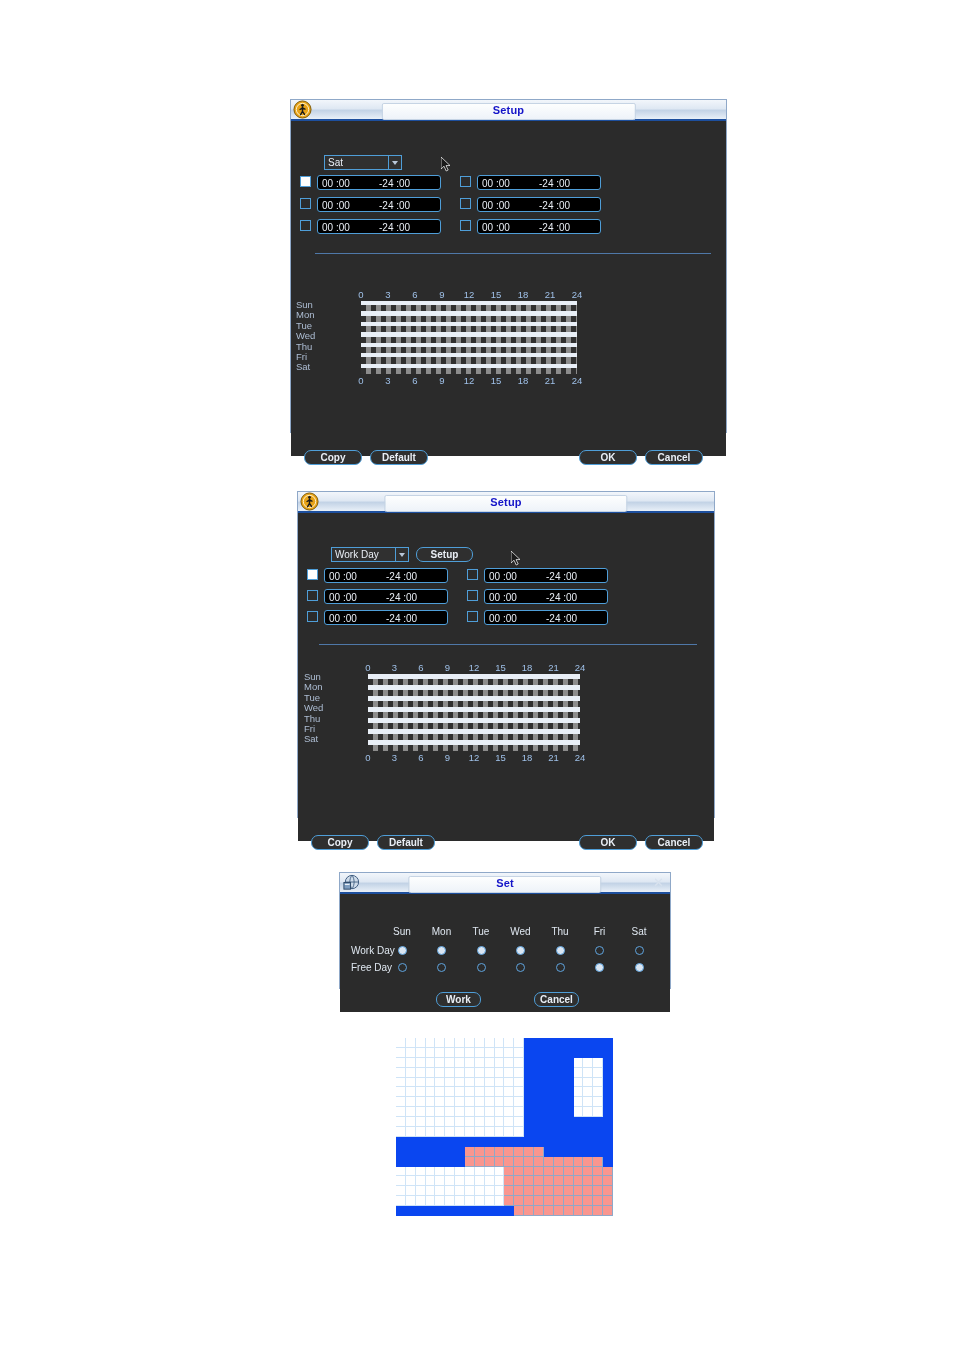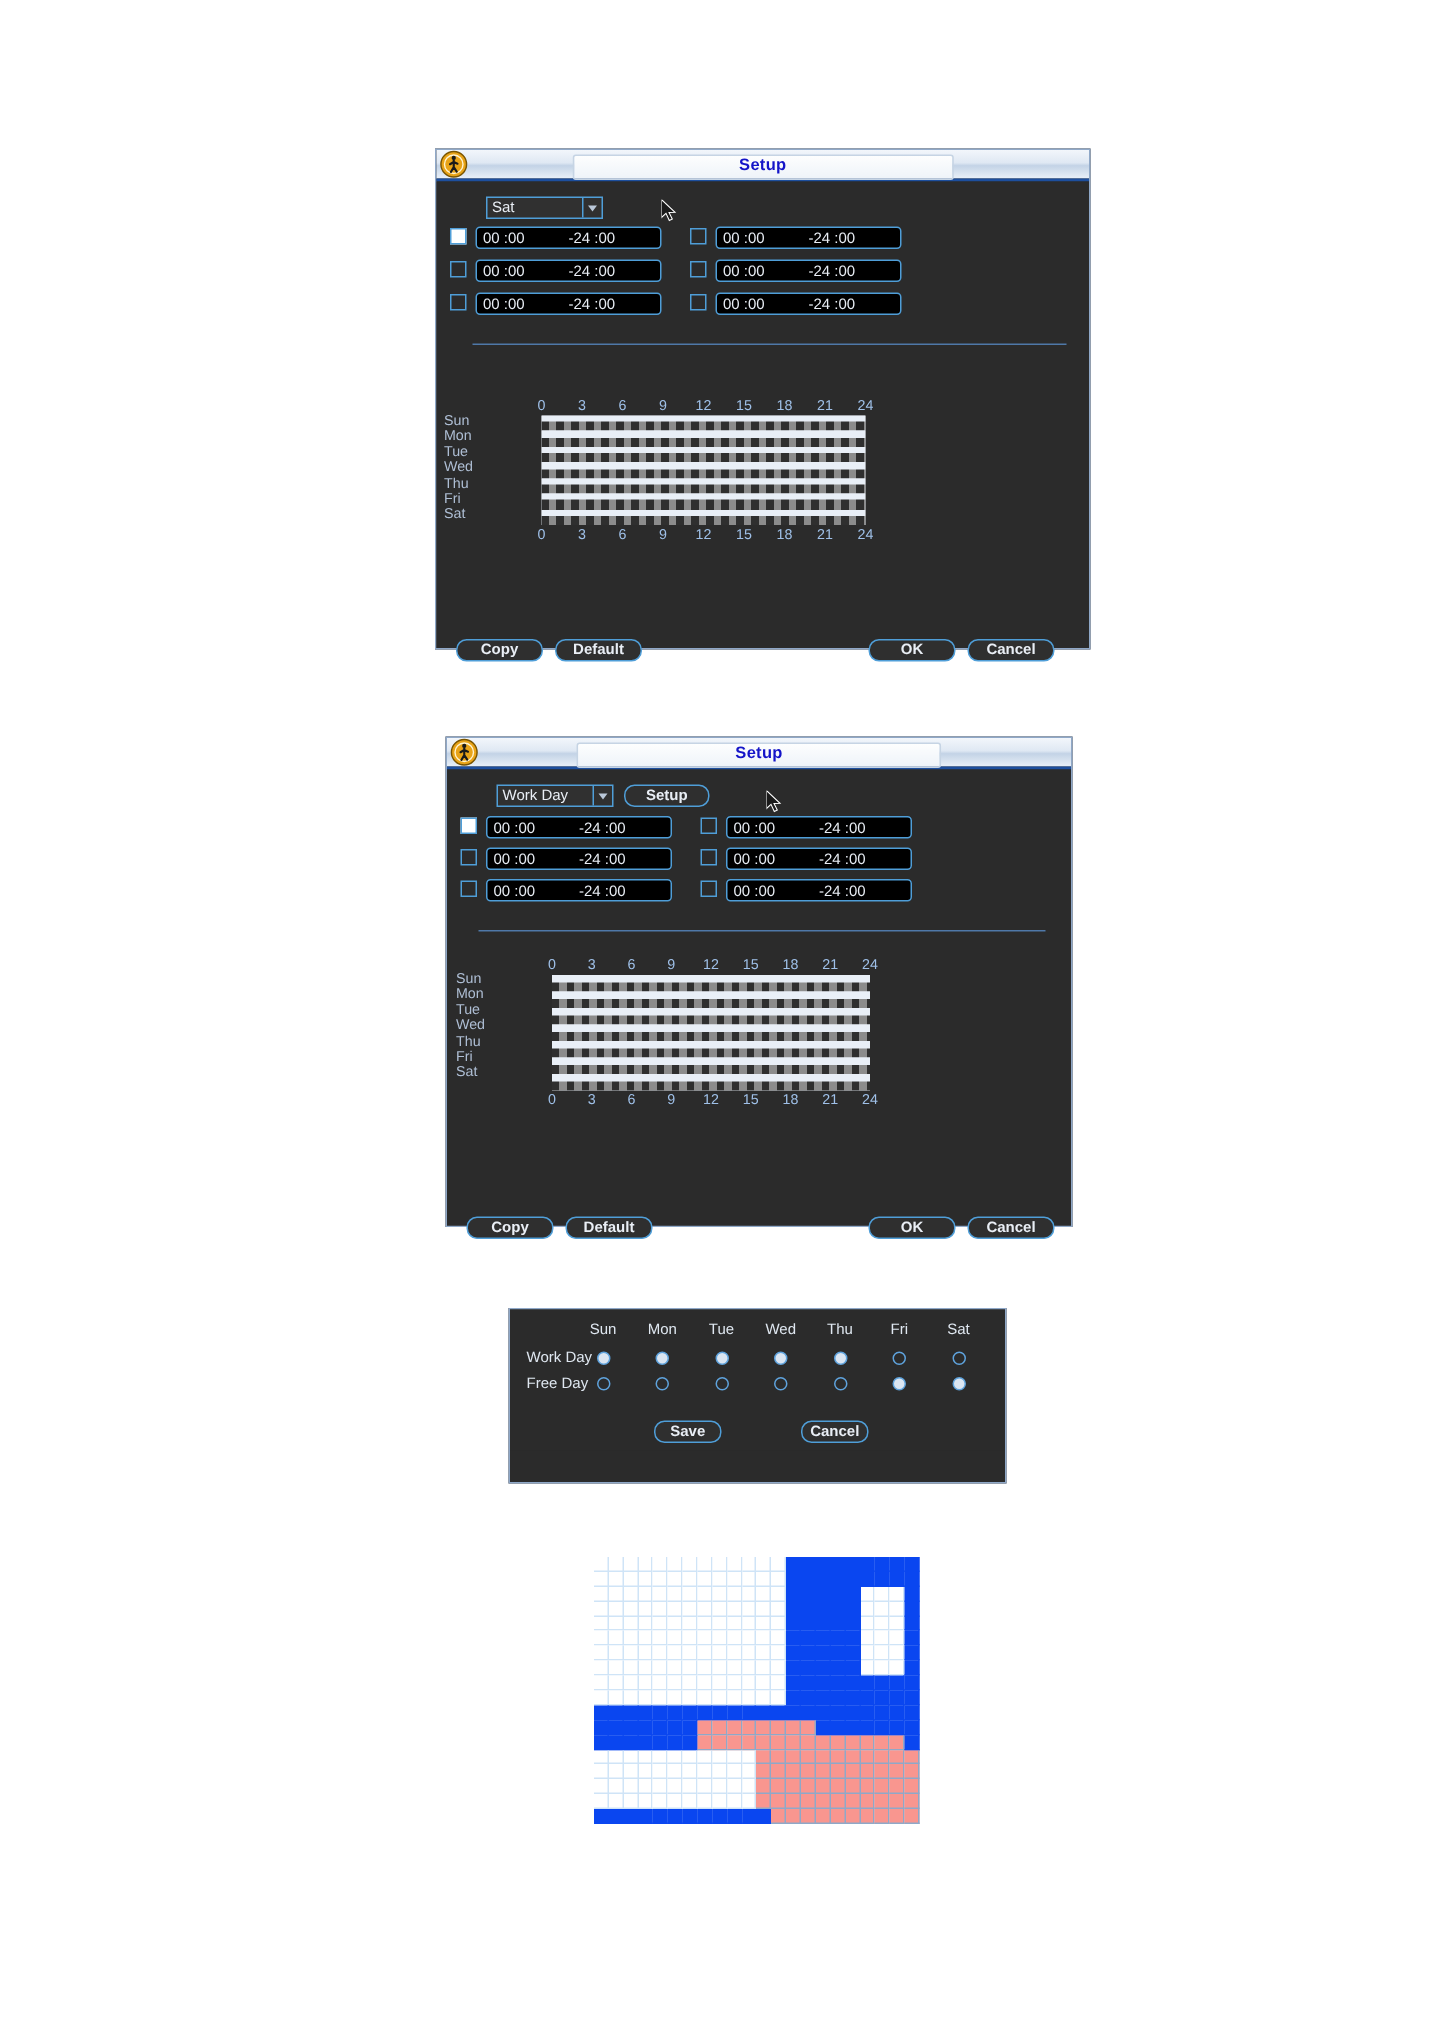--- a/index.html
+++ b/index.html
@@ -70,20 +70,21 @@
     color: #d8e2ee;
     line-height: 16px;
     z-index: 3;
   }
   .dlg-body {
     position: relative;
     width: 100%;
     height: calc(100% - 21px);
     background: #2b2b2b;
     box-sizing: border-box;
+    margin-top: 24px;
   }
 
   
   .combo {
     position: absolute;
     height: 15px;
     background: #303030;
     border: 1px solid #4f9ed8;
     box-sizing: border-box;
     display: flex;
@@ -455,20 +456,31 @@
       </div>
 
     <div class="btn" style="left:13px; top:298px; width:58px;">Copy</div>
     <div class="btn" style="left:79px; top:298px; width:58px;">Default</div>
     <div class="btn" style="left:281px; top:298px; width:58px;">OK</div>
     <div class="btn" style="left:347px; top:298px; width:58px;">Cancel</div>
   </div>
 </div>
 
 <div class="dialog" id="dlg3" style="left:339px; top:872px; width:332px; height:117px;">
+  <div class="titlebar">
+    <svg class="title-icon" viewBox="0 0 20 20">
+      <circle cx="10.5" cy="9.5" r="7" fill="#cfdcea" stroke="#3c5a7d" stroke-width="1"></circle>
+      <path d="M3.5 9.5 h14 M10.5 2.5 c3 3.5 3 10.5 0 14 M10.5 2.5 c-3 3.5 -3 10.5 0 14" fill="none" stroke="#3c5a7d" stroke-width="0.9"></path>
+      <rect x="2" y="10" width="7" height="7" fill="#7f9ec0" stroke="#2f4a68" stroke-width="1"></rect>
+      <path d="M3 12 h5" stroke="#ffffff" stroke-width="1"></path>
+    </svg>
+    <div class="title-plate"></div>
+    <div class="title-text">Set</div>
+    <div class="close-x">✕</div>
+  </div>
   <div class="dlg-body">
     <div id="matrix-columns">
         <div class="matrix-head" style="left: 62px; top: 8px; transform: translateX(-50%);">Sun</div>
         <div class="matrix-head" style="left: 101.5px; top: 8px; transform: translateX(-50%);">Mon</div>
         <div class="matrix-head" style="left: 141px; top: 8px; transform: translateX(-50%);">Tue</div>
         <div class="matrix-head" style="left: 180.5px; top: 8px; transform: translateX(-50%);">Wed</div>
         <div class="matrix-head" style="left: 220px; top: 8px; transform: translateX(-50%);">Thu</div>
         <div class="matrix-head" style="left: 259.5px; top: 8px; transform: translateX(-50%);">Fri</div>
         <div class="matrix-head" style="left: 299px; top: 8px; transform: translateX(-50%);">Sat</div>
       </div>
@@ -484,21 +496,21 @@
         <div class="radio" style="left: 294.5px; top: 28px;"></div>
         <div class="radio" style="left: 57.5px; top: 45px;"></div>
         <div class="radio" style="left: 97px; top: 45px;"></div>
         <div class="radio" style="left: 136.5px; top: 45px;"></div>
         <div class="radio" style="left: 176px; top: 45px;"></div>
         <div class="radio" style="left: 215.5px; top: 45px;"></div>
         <div class="radio on" style="left: 255px; top: 45px;"></div>
         <div class="radio on" style="left: 294.5px; top: 45px;"></div>
       </div>
 
-    <div class="btn" style="left:96px; top:74px; width:45px;">Save</div>
+    <div class="btn" style="left:96px; top:74px; width:45px;">Work</div>
     <div class="btn" style="left:194px; top:74px; width:45px;">Cancel</div>
   </div>
 </div>
 
 <div id="region-grid" style="left: 396px; top: 1038px; width: 217px; height: 178px; grid-template-columns: repeat(22, 1fr); grid-template-rows: repeat(18, 1fr);">
     <div class="cell w"></div>
     <div class="cell w"></div>
     <div class="cell w"></div>
     <div class="cell w"></div>
     <div class="cell w"></div>

